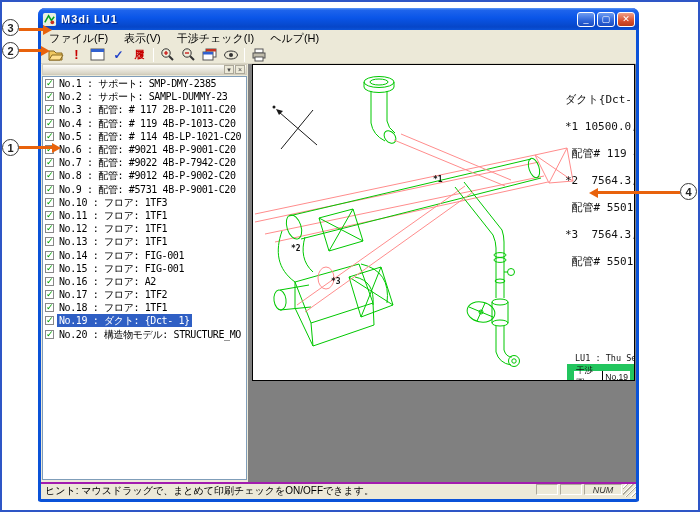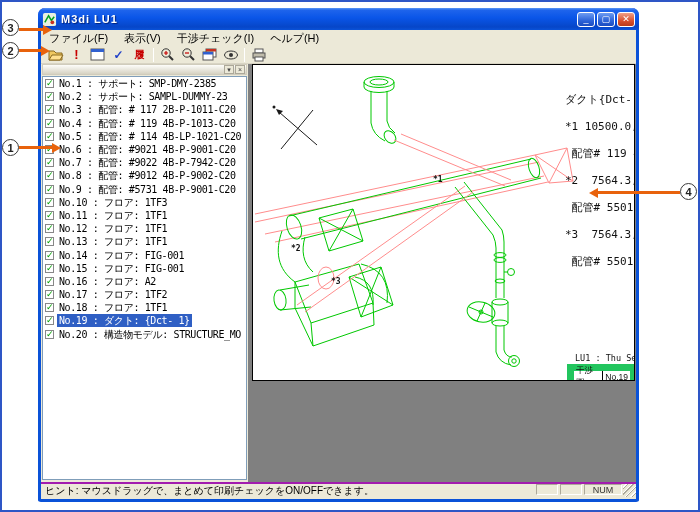--- a/index.html
+++ b/index.html
@@ -75,21 +75,21 @@
   .vstamp-box .lab { border-right:1px solid #000; padding:0 2px; height:100%;
                      display:flex; align-items:center; }
   .vstamp-box .no { padding:8px 2px; }
 
   
   .statusbar { position:absolute; left:0; bottom:0; width:595px; height:15px; background:#ECE9D8;
                display:flex; align-items:flex-start; font-size:10px; color:#000; }
   .sb-hint { flex:1; padding-left:4px; white-space:nowrap; overflow:hidden; }
   .sb-pane { height:11px; margin:0 1px; border:1px solid; border-color:#ACA899 #fff #fff #ACA899;
              font-size:9px; display:flex; align-items:center; justify-content:center; color:#333; }
-  .sb-a { width:22px; } .sb-b { width:22px; } .sb-num { width:38px; }
+  .sb-a { width:22px; } .sb-b { width:22px; } .sb-num { width:38px;font-style:italic; }
   .sb-grip { width:13px; height:13px;
              background:repeating-linear-gradient(135deg, transparent 0 2px, #fff 2px 3px, #ACA899 3px 4px); }
 
   
   .callout { position:absolute; width:17px; height:17px; border:1.5px solid #3A3A3A; border-radius:50%;
              background:#fff; color:#222; font-size:11px; font-weight:bold;
              display:flex; align-items:center; justify-content:center; z-index:70; }
   .arrow-line { position:absolute; height:3px; background:#E8620C; z-index:70; }
   .arrow-head-r { position:absolute; width:0; height:0; border-top:5px solid transparent;
                   border-bottom:5px solid transparent; border-left:9px solid #E8620C; z-index:70; }

